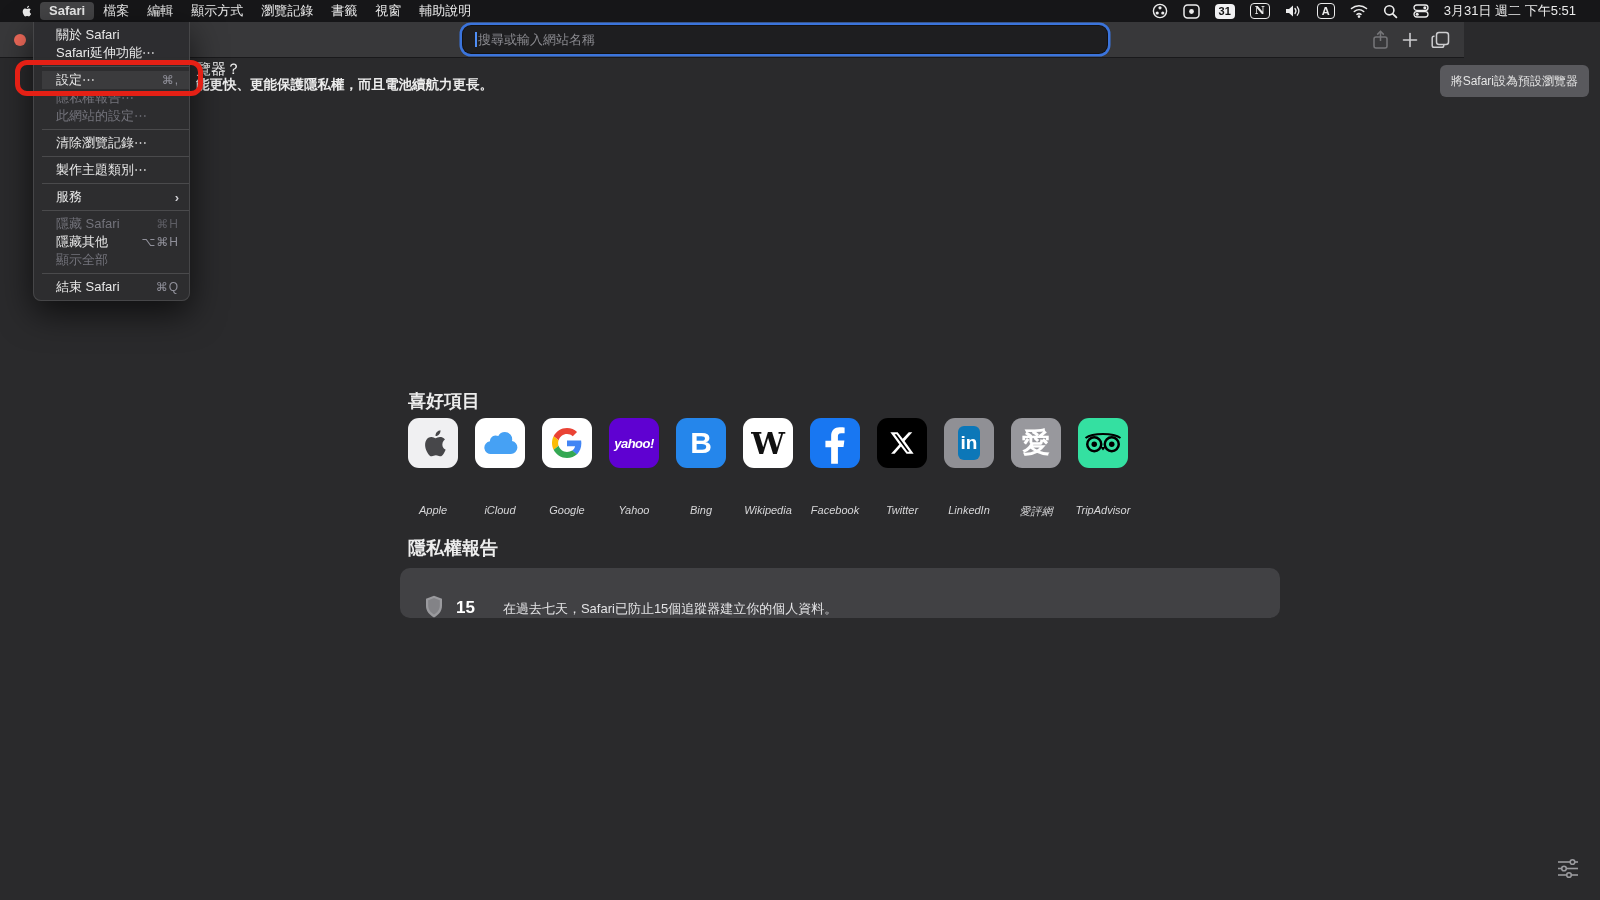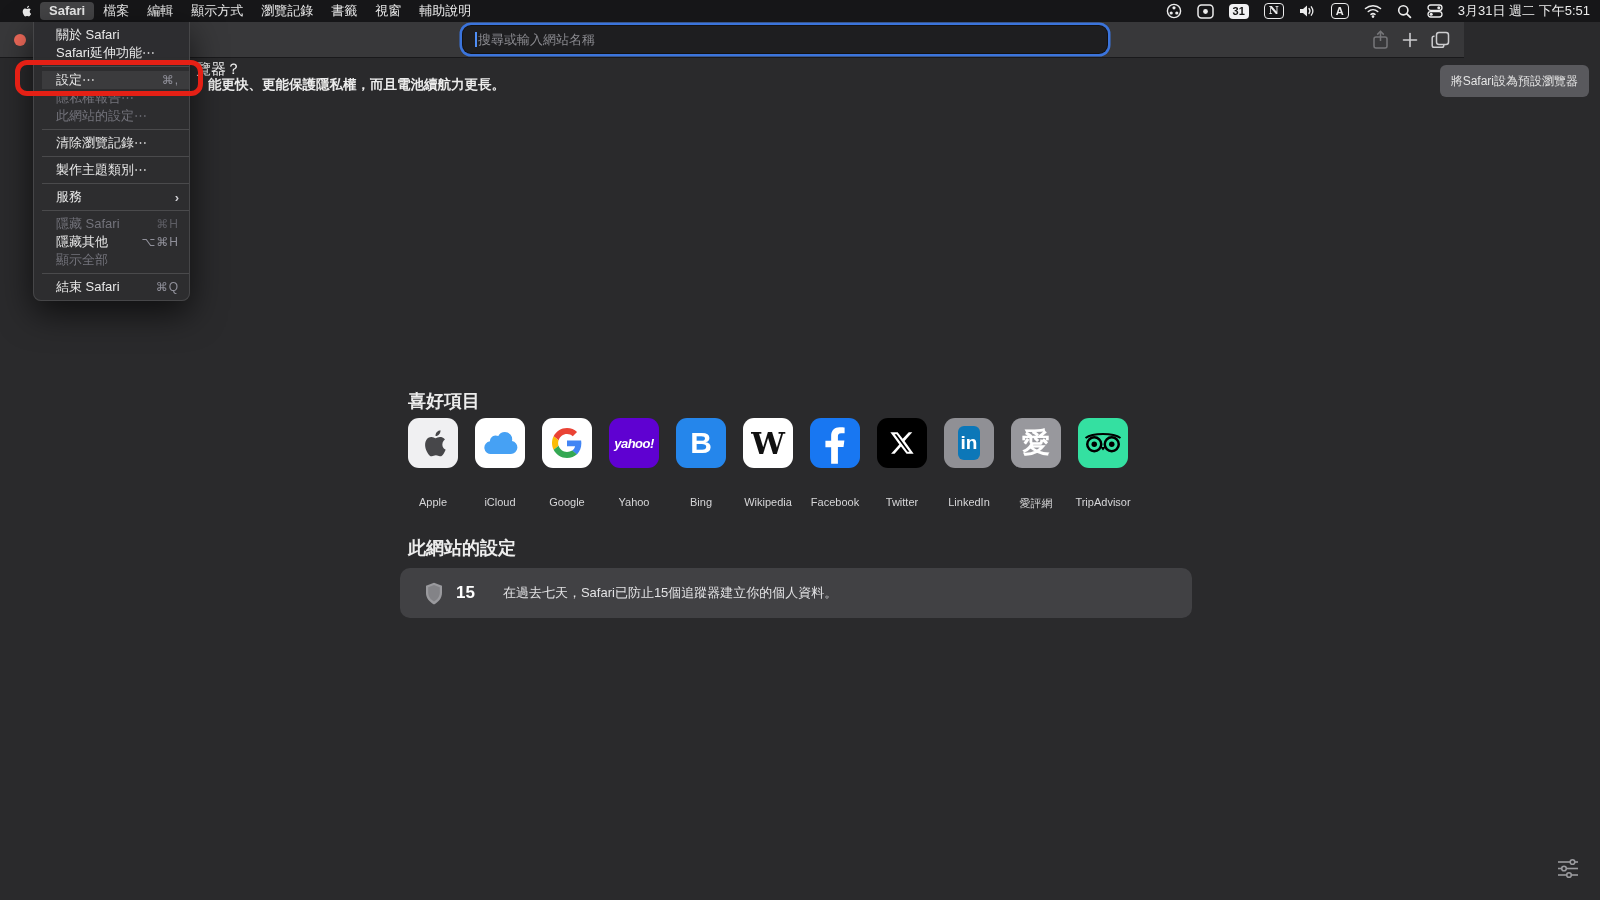--- a/index.html
+++ b/index.html
@@ -8,21 +8,21 @@
   .stage { position:relative; width:1600px; height:900px; background:#2a2a2c; }
 
   
   .menubar { position:absolute; left:0; top:0; width:1600px; height:22px;
              background:#161618; display:flex; align-items:center; z-index:30;
              color:#ebebeb; font-size:13px; }
   .mb-left { display:flex; align-items:center; height:22px; padding-left:14px; }
   .apple-wrap { width:26px; display:flex; justify-content:center; align-items:center; }
   .mb-item { padding:0 9px; font-weight:500; border-radius:4px; line-height:18px; white-space:nowrap; }
   .mb-item.active { background:rgba(255,255,255,0.20); font-weight:700; }
-  .mb-right { margin-left:auto; display:flex; align-items:center; gap:15px; padding-right:10px; }
+  .mb-right { margin-left:auto; display:flex; align-items:center; gap:15px; padding-right:24px; }
   .badge-solid { background:#f1f1f3; color:#111; border-radius:4px; font-size:11px; font-weight:700;
                  padding:1px 4px; line-height:13px; }
   .badge-outline { border:1.5px solid #ececec; color:#ececec; border-radius:4px; font-size:11px;
                    font-weight:700; padding:0 4px; line-height:12px; height:16px; display:flex; align-items:center; }
   .badge-outline.serif { font-family:"DejaVu Serif", serif; }
   .clock { font-size:13px; font-weight:500; white-space:nowrap; }
   .sicon { display:flex; align-items:center; }
 
   
   .toolbar { position:absolute; left:0; top:22px; width:1464px; height:36px;
@@ -34,48 +34,48 @@
             box-shadow:0 0 0 1px #121214, 0 0 0 3.5px #3b74dc;
             display:flex; align-items:center; padding-left:12px; }
   .caret { width:2px; height:15px; background:#4f8ef7; margin-right:1px; }
   .placeholder { color:#8a8a8f; font-size:13px; }
   .tb-icons { position:absolute; right:14px; top:0; height:36px; display:flex; align-items:center; gap:13px; }
 
   
   .content { position:absolute; left:0; top:59px; width:1600px; height:841px; background:#2a2a2c; }
 
   .banner-headline { position:absolute; left:196px; top:1px; font-size:15px; font-weight:400; color:#f2f2f2; z-index:1; }
-  .banner-body { position:absolute; left:208px; top:17px; font-size:13.5px; font-weight:600; color:#ececec; z-index:1; }
+  .banner-body { position:absolute; left:196px; top:17px; font-size:13.5px; font-weight:600; color:#ececec; z-index:1; }
   .default-btn { position:absolute; right:11px; top:6px; height:31px; background:#59595d;
                  border-radius:6px; color:#e5e5e5; font-size:12px; display:flex; align-items:center;
                  padding:16px 11px; z-index:1; }
 
   .fav-title { position:absolute; left:408px; top:330px; font-size:18px; font-weight:700; color:#ededed; }
   .fav-row { position:absolute; left:408px; top:359px; display:flex; gap:17px; }
   .fav { width:50px; display:flex; flex-direction:column; align-items:center;gap:21px; }
   .fav-icon { width:50px; height:50px; border-radius:11px; display:flex; align-items:center;
               justify-content:center; overflow:hidden; }
-  .fav-label { margin-top:7px; font-size:11px; color:#d6d6d8; white-space:nowrap; }
+  .fav-label { margin-top:15px; font-size:11px; color:#d6d6d8; white-space:nowrap;font-style:italic; }
   .ic-apple { background:#f0f0f2; }
   .ic-icloud { background:#fff; }
   .ic-google { background:#fff; }
   .ic-yahoo { background:#5f01d1; color:#fff; font-style:italic; font-weight:800; font-size:13px; letter-spacing:-0.5px; }
   .ic-bing { background:#2586eb; color:#fff; font-weight:700; font-size:30px; }
   .ic-wiki { background:#fff; color:#111; font-family:"DejaVu Serif", serif; font-weight:700; font-size:30px; }
   .ic-fb { background:#1877f2; }
   .ic-x { background:#000; }
   .ic-li { background:#909095; }
   .li-badge { width:22px; height:34px; background:#0c77b8; border-radius:6px; color:#fff;
               font-weight:800; font-size:19px; display:flex; align-items:center; justify-content:center; }
   .ic-ipeen { background:#98989d; color:#fff; font-size:28px; font-weight:600; }
   .ic-trip { background:#34e0a1; }
 
   .priv-title { position:absolute; left:408px; top:477px; font-size:18px; font-weight:700; color:#ededed; }
-  .priv-card { position:absolute; left:400px; top:509px; width:792px; height:50px; background:#414144;
-               border-radius:10px; display:flex; align-items:center; }
+  .priv-card { position:absolute; left:400px; top:509px; width:880px; height:50px; background:#414144;
+               border-radius:10px; display:flex; align-items:flex-end; }
   .priv-count { font-size:17px; font-weight:700; color:#fff; margin-left:13px; }
   .priv-text { font-size:13px; color:#e3e3e5; margin-left:28px; }
 
   .page-settings { position:absolute; right:20px; bottom:17px; }
 
   
   .appmenu { position:absolute; left:33px; top:22px; width:157px; height:279px;
              background:rgba(45,45,48,0.97); border:1px solid rgba(255,255,255,0.12);
              border-top:none; border-radius:0 0 8px 8px;
              box-shadow:0 12px 34px rgba(0,0,0,0.65); z-index:40; padding-top:4px;
@@ -297,21 +297,21 @@
               <circle cx="9" cy="11" r="2.2" fill="#000"></circle>
               <circle cx="23" cy="11" r="2.2" fill="#000"></circle>
               <path d="M16 16l-2.2-2.8h4.4z" fill="#000"></path>
             </svg>
         </div>
         <div class="fav-label">TripAdvisor</div>
       </div>
 
     </div>
 
-    <div class="priv-title">此網站的設定</div>
+    <div class="priv-title">隱私權報告</div>
     <div class="priv-card">
       <svg style="margin-left:25px" width="18" height="23" viewBox="0 0 18 23">
           <path fill="#9a9a9e" d="M9 .8l8 3v7c0 5.4-3.4 9.3-8 11.6C4.4 20.1 1 16.2 1 10.8v-7z"></path>
           <path fill="#414144" d="M9 3l5.8 2.2v5.4c0 4.1-2.5 7.1-5.8 8.9-3.3-1.8-5.8-4.8-5.8-8.9V5.2z" opacity="0.25"></path>
         </svg>
       <span class="priv-count">15</span>
       <span class="priv-text">在過去七天，Safari已防止15個追蹤器建立你的個人資料。</span>
     </div>
 
     <span class="page-settings">

